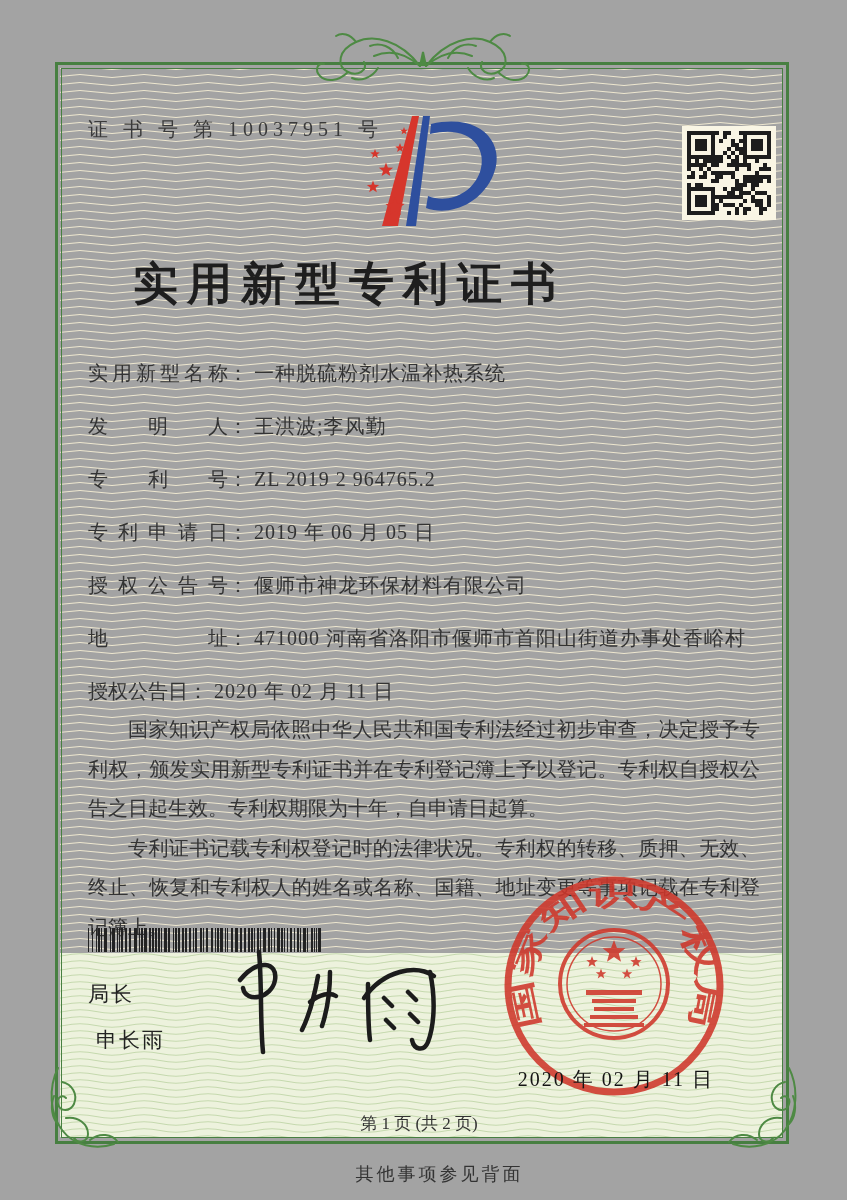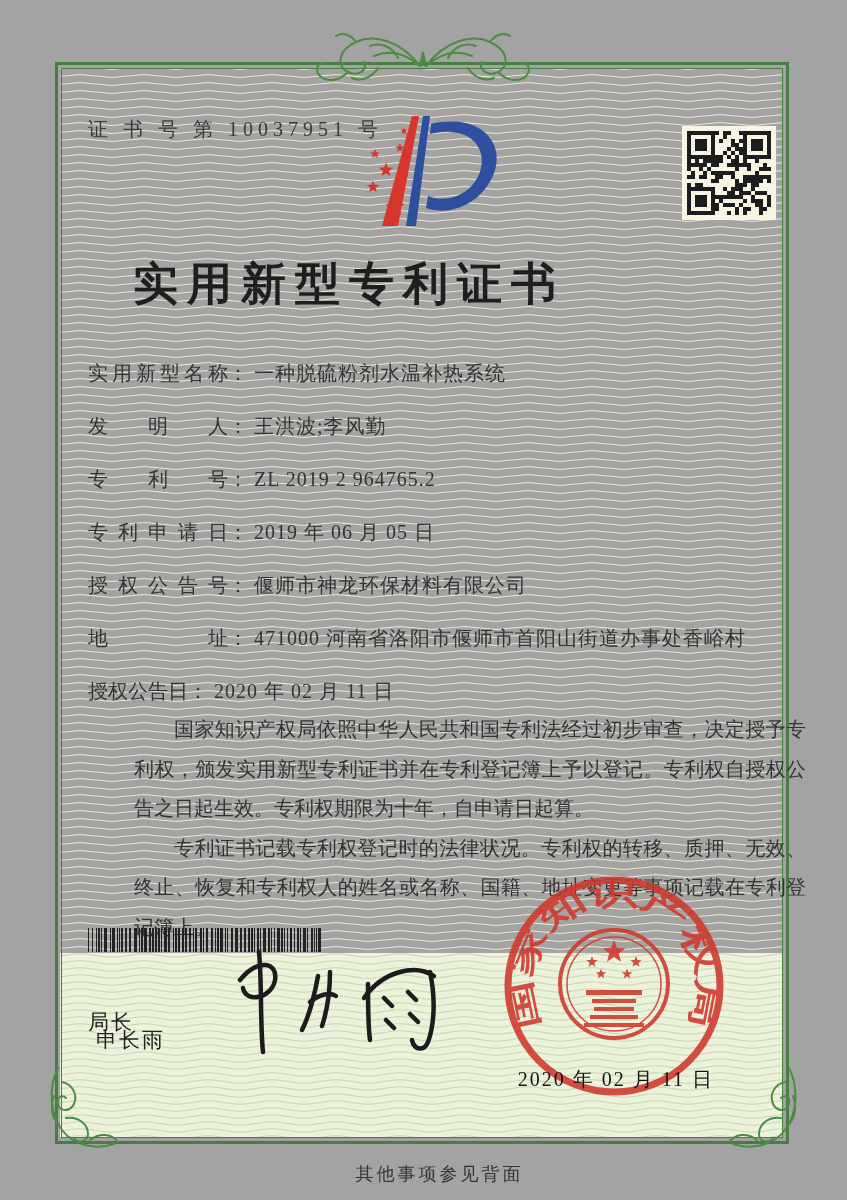--- a/index.html
+++ b/index.html
@@ -26,27 +26,27 @@
     font-size:45px;font-weight:bold;letter-spacing:9px;color:#1e1e1e;z-index:3;}
   
   .fields{position:absolute;left:88px;top:362px;width:672px;z-index:3;font-size:20px;}
   .frow{margin-bottom:30px;line-height:23px;white-space:nowrap;}
   .flabel{display:inline-block;width:140px;text-align:justify;text-align-last:justify;color:#333;}
   .fcolon{display:inline-block;margin-right:6px;}
   .fvalue{letter-spacing:1px;color:#333;}
   .grant-row{position:relative;margin-bottom:0;}
   .grant-right{position:absolute;left:342px;top:0;}
   
-  .paras{position:absolute;left:88px;top:710px;width:672px;z-index:3;margin-left:46px;}
+  .paras{position:absolute;left:88px;top:710px;width:672px;z-index:3;}
   .paras p{margin:0;font-size:20px;line-height:39.5px;text-indent:2em;
     text-align:justify;color:#333;}
   
   .barcode{position:absolute;left:88px;top:928px;z-index:3;}
   .signer-title{position:absolute;left:88px;top:980px;font-size:21px;
-    letter-spacing:2px;color:#222;z-index:3;margin-top:28px;}
+    letter-spacing:2px;color:#222;z-index:3;}
   .signer-name{position:absolute;left:96px;top:1026px;font-size:21px;
     letter-spacing:2px;color:#222;z-index:3;}
   .signature{position:absolute;left:218px;top:942px;z-index:4;}
   .seal{position:absolute;left:498px;top:872px;z-index:4;opacity:.88;}
   .seal-date{position:absolute;left:506px;top:1066px;width:220px;text-align:center;
     font-size:20px;letter-spacing:2px;color:#141414;z-index:5;}
   .page-footer{position:absolute;left:55px;width:728px;top:1112px;text-align:center;
     font-size:17px;color:#333;z-index:3;}
   .back-note{position:absolute;left:16px;width:847px;top:1162px;text-align:center;
     font-size:18px;letter-spacing:3px;color:#333;z-index:3;}
@@ -505,15 +505,16 @@
       <polygon stroke="none" points="103.00,96.50 104.36,100.13 108.23,100.30 105.20,102.71 106.23,106.45 103.00,104.31 99.77,106.45 100.80,102.71 97.77,100.30 101.64,100.13"></polygon>
       <polygon stroke="none" points="129.00,96.50 130.36,100.13 134.23,100.30 131.20,102.71 132.23,106.45 129.00,104.31 125.77,106.45 126.80,102.71 123.77,100.30 127.64,100.13"></polygon>
       <rect x="88" y="118" width="56" height="5" stroke="none"></rect>
       <rect x="94" y="127" width="44" height="4" stroke="none"></rect>
       <path d="M96 135 h40 v4 h-40 z M92 143 h48 v4 h-48 z" stroke="none"></path>
       <rect x="86" y="151" width="60" height="4" stroke="none"></rect>
     </g>
   </svg>
   <div class="seal-date">2020 年 02 月 11 日</div>
 
+  <div class="page-footer">第 1 页 (共 2 页)</div>
   <div class="back-note">其他事项参见背面</div>
 
 </div>
 
 </body></html>

